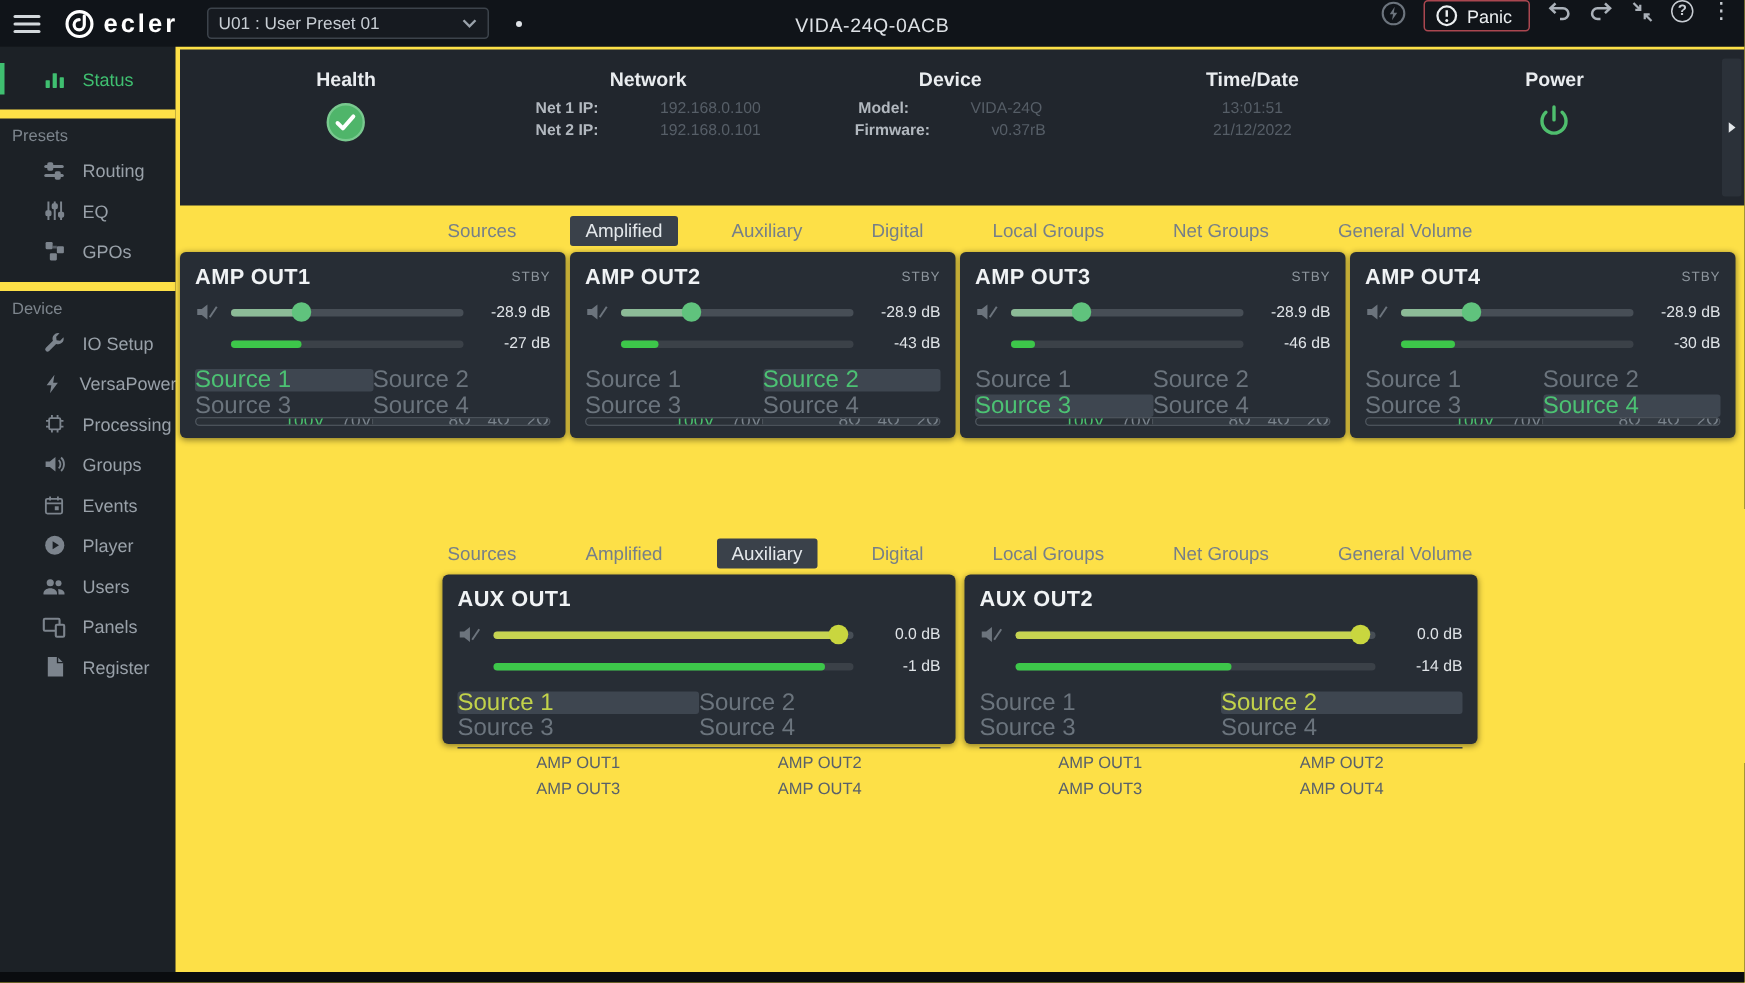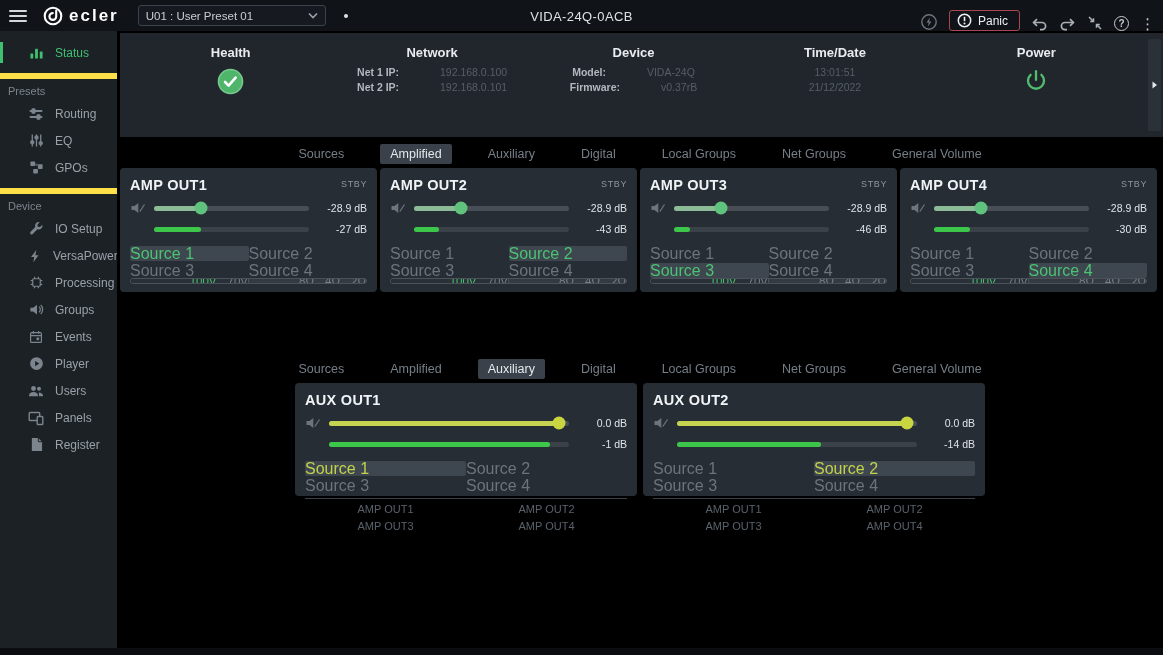--- a/index.html
+++ b/index.html
@@ -9,38 +9,38 @@
   
   .topbar { position:absolute; top:0; left:0; right:0; height:31px; background:#101419; display:flex; align-items:center; padding:0 8px; z-index:5; }
   .tb-left { display:flex; align-items:center; gap:9px; }
   .hamburger { width:20px; height:20px; display:flex; flex-direction:column; justify-content:center; gap:3px; cursor:pointer; padding:0 1px; }
   .hamburger i { display:block; height:2px; background:#d3d8dc; border-radius:1px; }
   .logo { display:flex; align-items:center; gap:6px; margin-left:6px; }
   .logo-text { font-size:17px; font-weight:bold; letter-spacing:2px; color:#ffffff; }
   .preset { width:188px; height:21px; margin-left:10px; border:1px solid #3c434b; border-radius:3px; background:#161a20; display:flex; align-items:center; justify-content:space-between; padding:0 7px; font-size:11.5px; color:#c8ced4; cursor:pointer; }
   .mod-dot { width:4px; height:4px; border-radius:50%; background:#dfe3e7; margin-left:9px; }
   .tb-title { position:absolute; left:160px; right:160px; text-align:center; font-size:13px; letter-spacing:.4px; color:#dde1e5; top:9px; }
-  .tb-right { position:absolute; right:8px; top:0; height:31px; display:flex; align-items:flex-end; gap:11px; }
+  .tb-right { position:absolute; right:8px; top:0; height:31px; display:flex; align-items:flex-start; gap:11px; }
   .tb-icon { color:#aab1b9; display:flex; align-items:center; cursor:pointer; }
   .tb-icon.dim { color:#6c747d; }
   .panic { display:flex; align-items:center; gap:6px; border:1px solid #aa4750; border-radius:3px; padding:2px 11px 2px 7px; font-size:12px; color:#eceff1; cursor:pointer; background:transparent; }
   .q-circle { width:15px; height:15px; border:1.5px solid #c7ccd2; border-radius:50%; font-size:10px; font-weight:bold; color:#c7ccd2; display:flex; align-items:center; justify-content:center; }
   .kebab { font-size:15px; color:#c7ccd2; line-height:1; }
 
   
   .sidebar { position:absolute; top:31px; left:0; width:117px; bottom:7px; background:#1c2126; padding-top:8px; }
   .side-item { position:relative; height:27px; display:flex; align-items:center; gap:11px; padding-left:28px; color:#99a1a9; font-size:12px; cursor:pointer; }
   .side-item .ic { width:16px; height:16px; color:#7c848d; display:flex; align-items:center; justify-content:center; }
   .side-item.active { color:#3fbf70; }
   .side-item.active .ic { color:#3fbf70; }
   .side-item.active::before { content:''; position:absolute; left:0; top:3px; bottom:3px; width:3px; background:#3fbf70; }
   .side-sec { margin-top:7px; padding:6px 0 3px 8px; border-top:6px solid #fde047; color:#7d858d; font-size:11px; }
 
   
-  .main { position:absolute; left:117px; top:31px; right:0; bottom:7px; background:#000000; }
+  .main { position:absolute; left:117px; top:31px; right:0; bottom:7px; background:#fde047; }
 
   .panel { position:absolute; left:3px; top:2px; right:0; height:104px; background:#21262d; display:flex; padding:12px 26px 0 10px; }
   .pcol { flex:1 1 0; text-align:center; }
   .ptitle { font-size:13px; font-weight:bold; color:#e9ecef; margin-bottom:5px; }
   .prow { font-size:10.5px; line-height:15px; }
   .plabel { font-weight:bold; color:#b2b8bf; }
   .pval { color:#565e67;margin-left:38px; }
   .pdim { color:#565e67; font-size:10.5px; line-height:15px; }
   .picon { margin-top:3px; display:inline-flex; }
   .panel-next { position:absolute; right:2px; top:6px; bottom:6px; width:13px; background:#2b3139; border-radius:2px; display:flex; align-items:center; justify-content:center; cursor:pointer; color:#e3e7ea; }

